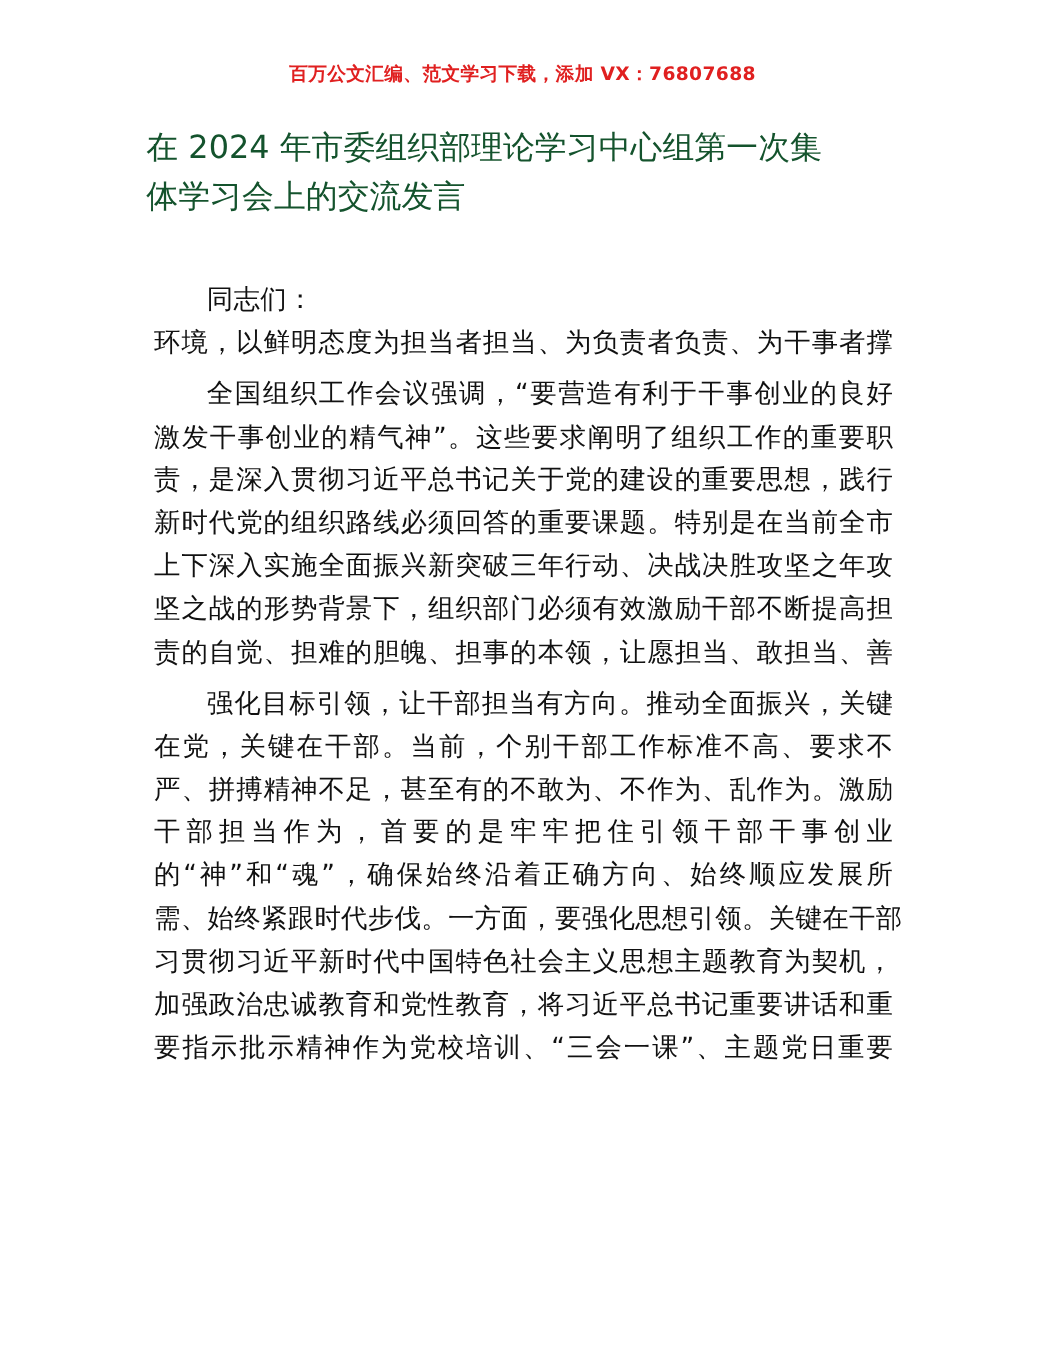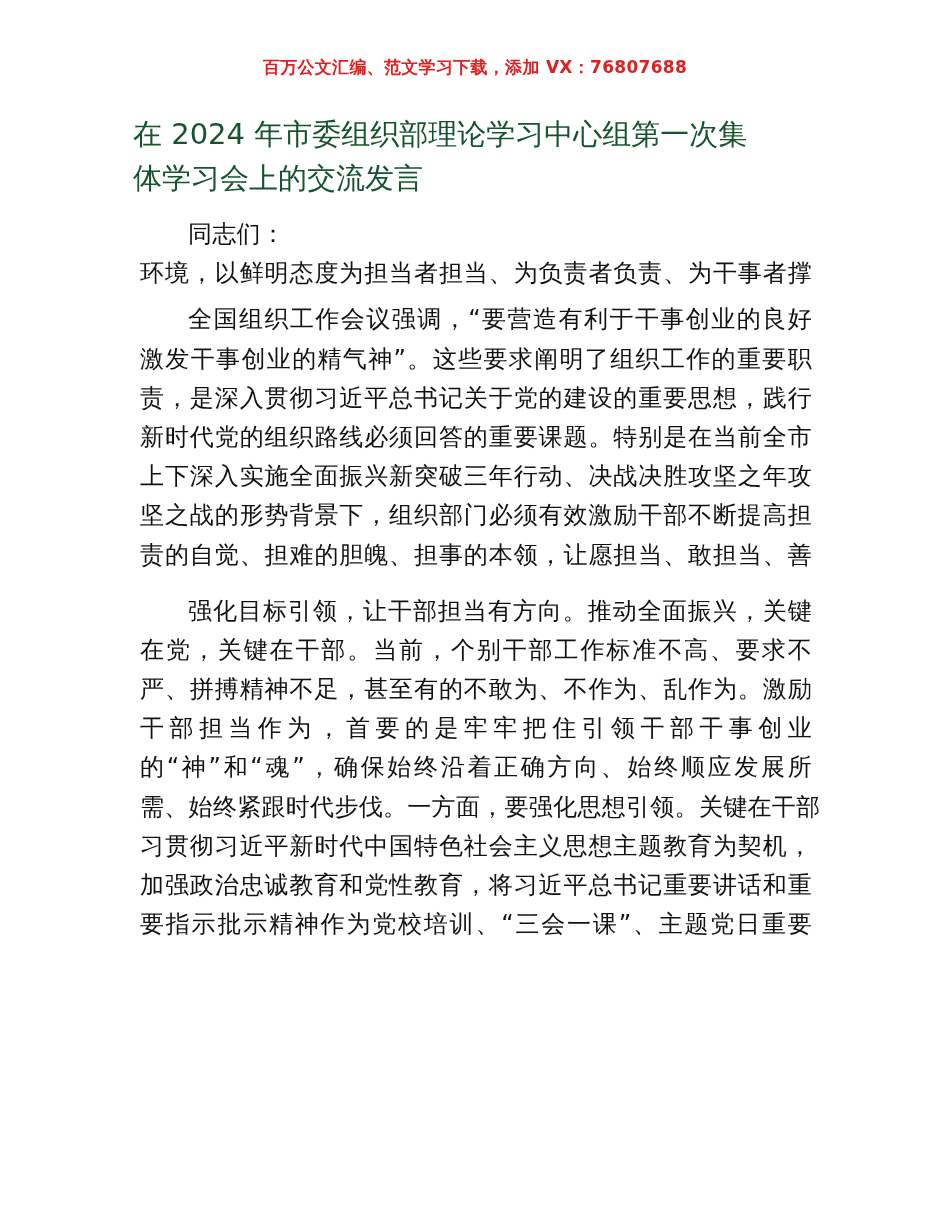--- a/index.html
+++ b/index.html
@@ -6,21 +6,21 @@
     body { width: 950px; height: 1230px; position: relative; overflow: hidden;
       font-family: "DejaVu Sans", "Liberation Sans", sans-serif; color: #111; }
     .watermark { position: absolute; top: 56px; left: 0; width: 950px; text-align: center;
       font-size: 17px; color: #e02020; letter-spacing: 0.3px; font-weight: bold; }
     .title { position: absolute; top: 112px; left: 133px; width: 710px; 
       font-size: 29px; line-height: 44px; color: #14532d; }
     .body { position: absolute; top: 215px; left: 140px; width: 672px; }
     .line { height: 39.2px; font-size: 24px; line-height: 39.2px; white-space: nowrap;
       text-align: justify; text-align-last: justify; letter-spacing: 0.3px; }
     .line.indent { padding-left: 48px; }
-    .line.last { text-align-last: left; }
+    .line.last { text-align-last: left; margin-top: 38px; }
   </style>
 </head>
 <body>
 
 <div class="watermark">百万公文汇编、范文学习下载，添加 VX：76807688</div>
 
 <div class="title">
   <div>在 2024 年市委组织部理论学习中心组第一次集</div>
   <div>体学习会上的交流发言</div>
 </div>
@@ -30,21 +30,21 @@
 
   <div class="line">环境，以鲜明态度为担当者担当、为负责者负责、为干事者撑</div>
   <div class="line indent" style="margin-top:7px">全国组织工作会议强调，“要营造有利于干事创业的良好</div>
   <div class="line">激发干事创业的精气神”。这些要求阐明了组织工作的重要职</div>
   <div class="line">责，是深入贯彻习近平总书记关于党的建设的重要思想，践行</div>
   <div class="line">新时代党的组织路线必须回答的重要课题。特别是在当前全市</div>
   <div class="line">上下深入实施全面振兴新突破三年行动、决战决胜攻坚之年攻</div>
   <div class="line">坚之战的形势背景下，组织部门必须有效激励干部不断提高担</div>
   <div class="line">责的自觉、担难的胆魄、担事的本领，让愿担当、敢担当、善</div>
 
-  <div class="line indent" style="margin-top:17px">强化目标引领，让干部担当有方向。推动全面振兴，关键</div>
+  <div class="line indent" style="margin-top:7px">强化目标引领，让干部担当有方向。推动全面振兴，关键</div>
   <div class="line">在党，关键在干部。当前，个别干部工作标准不高、要求不</div>
   <div class="line">严、拼搏精神不足，甚至有的不敢为、不作为、乱作为。激励</div>
   <div class="line">干部担当作为，首要的是牢牢把住引领干部干事创业</div>
   <div class="line">的“神”和“魂”，确保始终沿着正确方向、始终顺应发展所</div>
   <div class="line">需、始终紧跟时代步伐。一方面，要强化思想引领。关键在干部</div>
   <div class="line">习贯彻习近平新时代中国特色社会主义思想主题教育为契机，</div>
   <div class="line">加强政治忠诚教育和党性教育，将习近平总书记重要讲话和重</div>
   <div class="line">要指示批示精神作为党校培训、“三会一课”、主题党日重要</div>
 </div>
 

